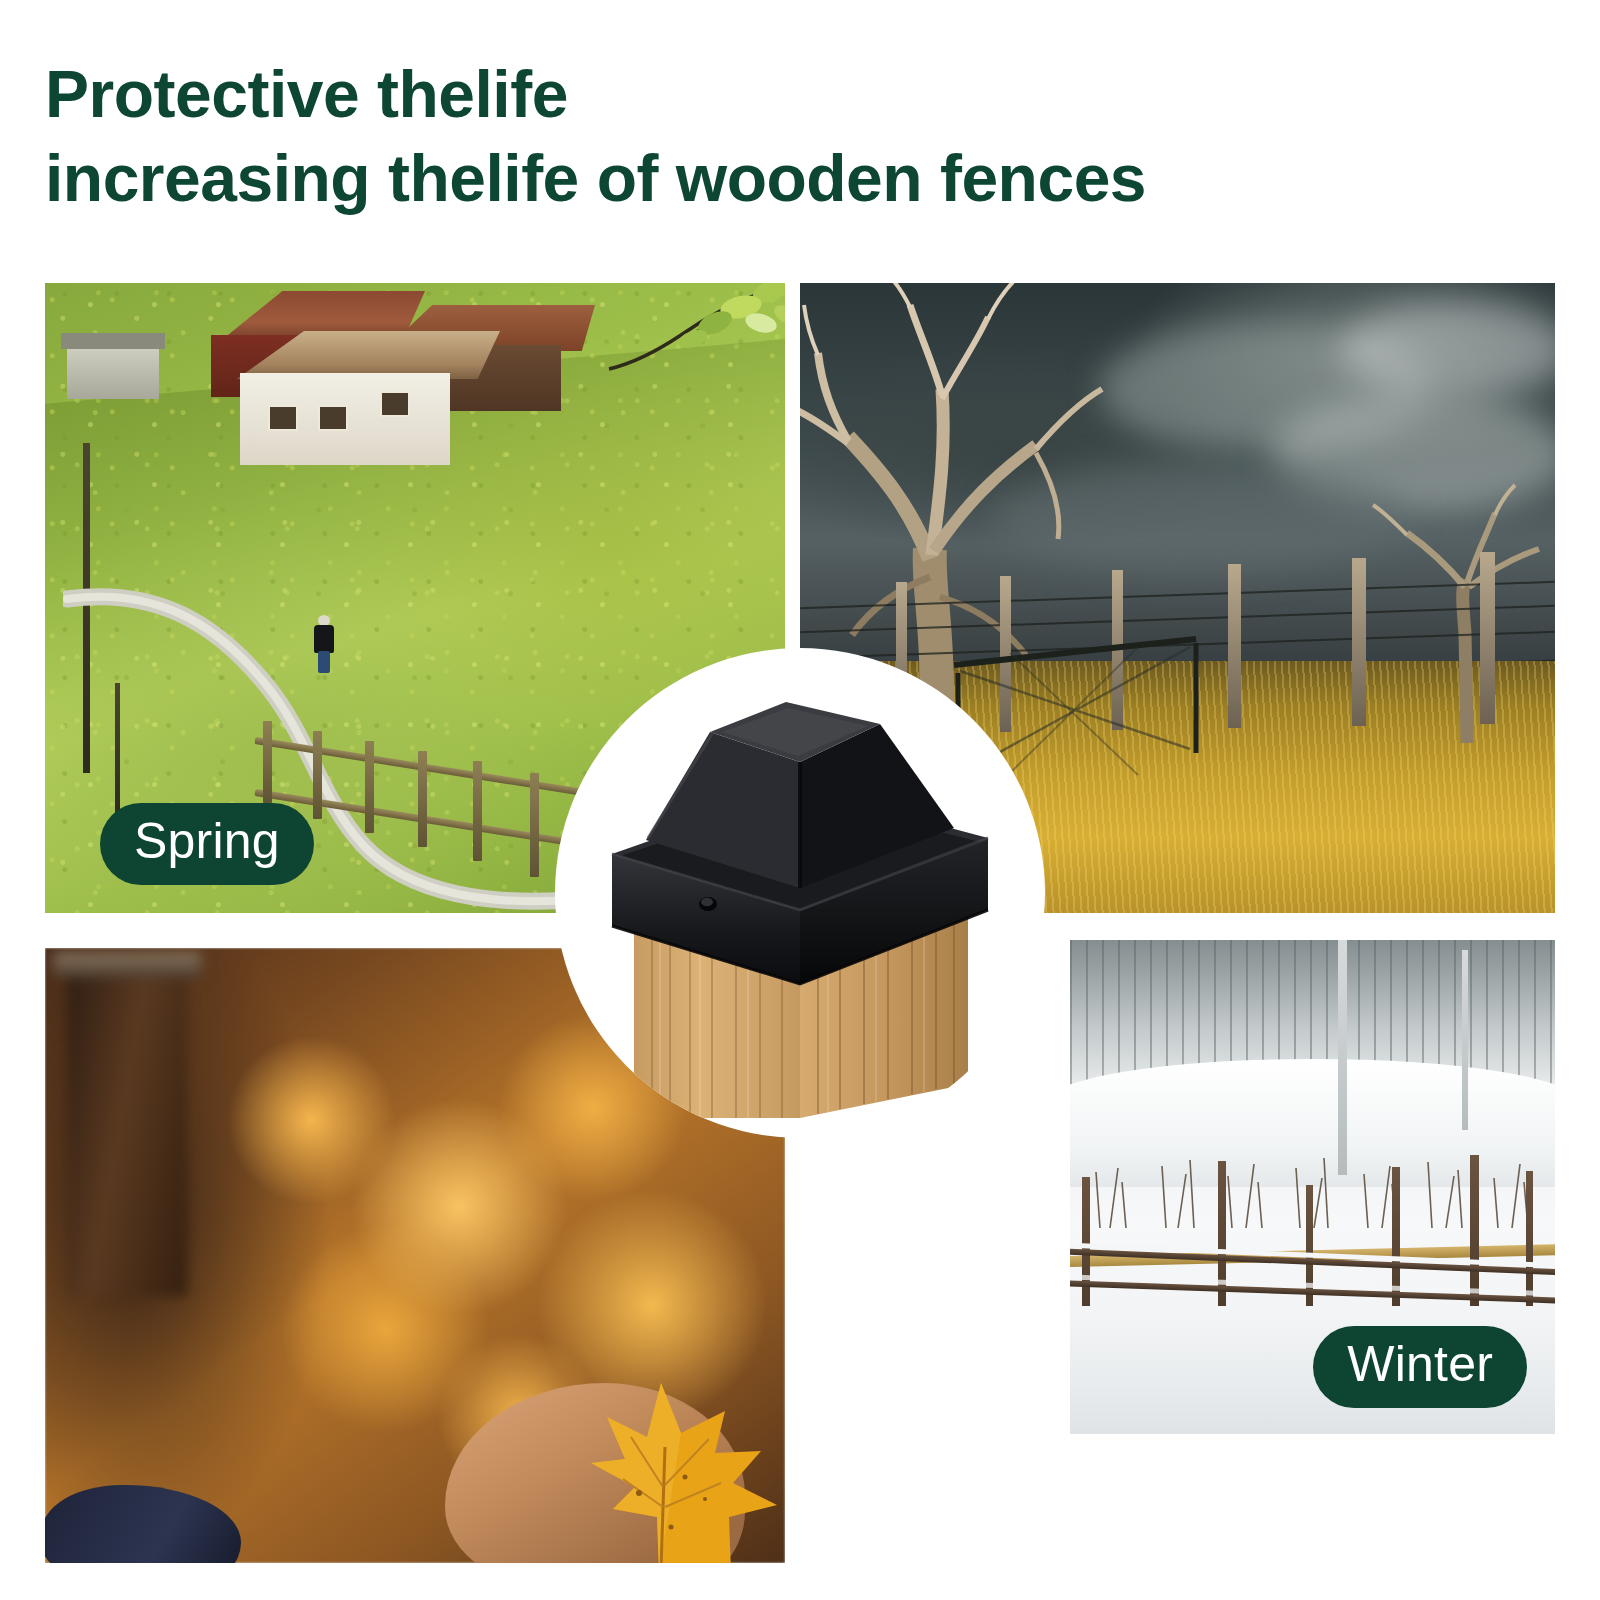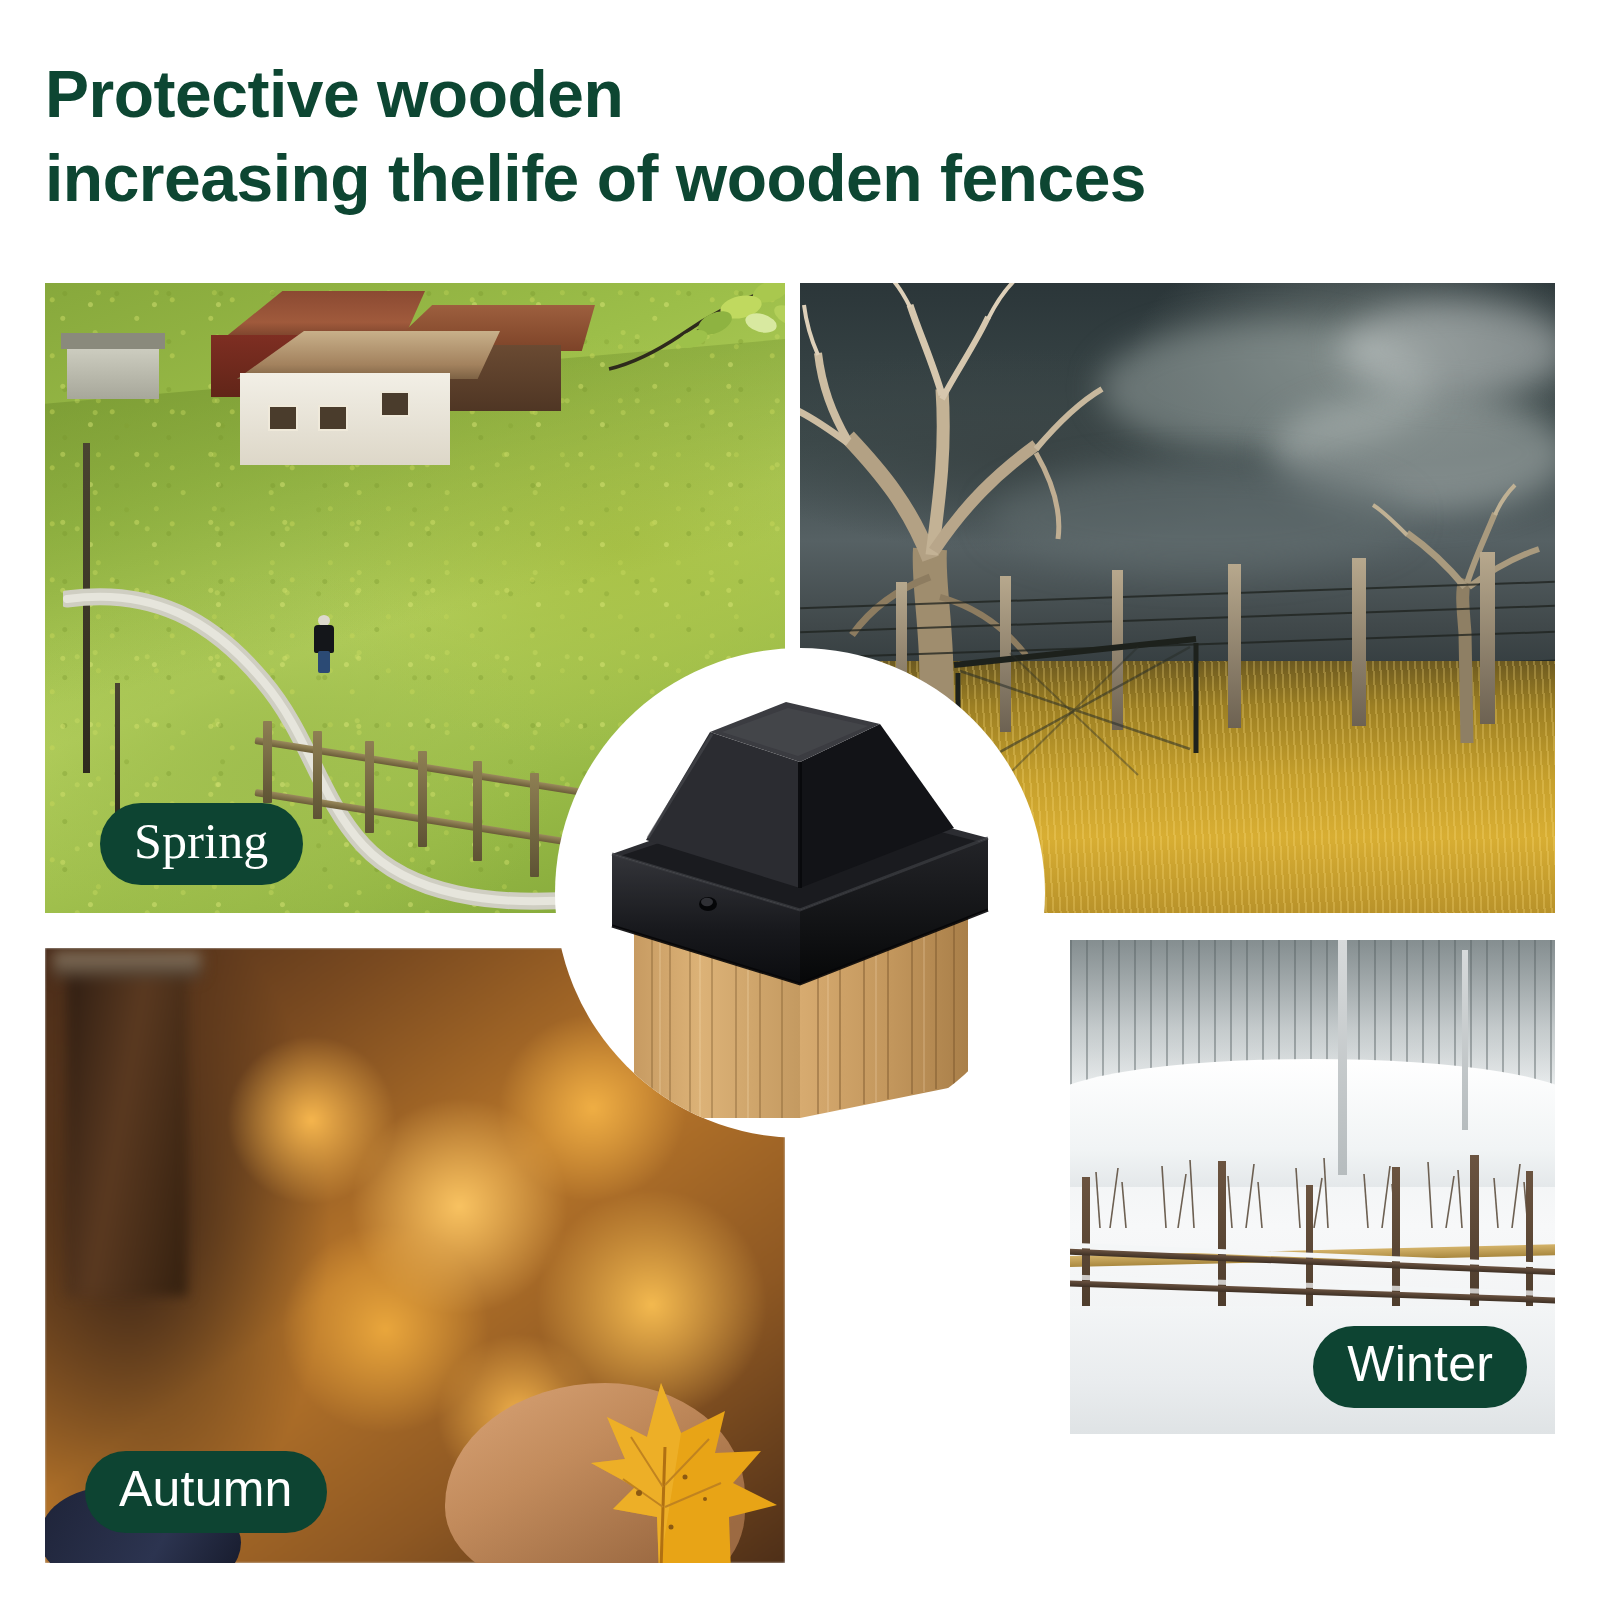--- a/index.html
+++ b/index.html
@@ -53,21 +53,21 @@
     font-weight: 400;
     letter-spacing: 0.2px;
     padding: 8px 34px 14px 34px;
     box-sizing: border-box;
     height: 82px;
     z-index: 6;
     white-space: nowrap;
   }
 
   
-  #panel-spring { left: 45px; top: 283px; width: 740px; height: 630px; font-family: Liberation Serif, serif; }
+  #panel-spring { left: 45px; top: 283px; width: 740px; height: 630px; }
   .spring-sky {
     position: absolute; inset: 0;
     background:
       radial-gradient(ellipse 70% 55% at 78% 42%, #a9c247 0%, rgba(169,194,71,0) 62%),
       radial-gradient(ellipse 60% 50% at 30% 78%, #9fbe4e 0%, rgba(159,190,78,0) 65%),
       linear-gradient(160deg, #87a83c 0%, #9cbe49 28%, #b3ce5c 52%, #96b845 78%, #7fa437 100%);
   }
   .spring-hill-shade {
     position: absolute; left: -4%; top: 14%; width: 112%; height: 70%;
     background: linear-gradient(172deg, rgba(110,142,44,0.55) 0%, rgba(150,186,70,0.0) 55%);
@@ -302,21 +302,21 @@
     width: 420px;
     height: 430px;
   }
 </style>
 </head>
 <body>
 
 <div id="page">
 
   <div id="headline">
-    <span class="hl-line">Protective wooden</span>
+    <span class="hl-line">Protective thelife</span>
     <span class="hl-line">increasing thelife of wooden fences</span>
   </div>
 
   <div class="panel" id="panel-spring">
     <div class="scene">
       <div class="spring-sky"></div>
       <div class="spring-hill-shade"></div>
       <div class="spring-speckle"></div>
 
       <div class="shed"></div>
@@ -448,23 +448,20 @@
       <svg class="autumn-leaf" viewBox="0 0 260 230">
         <path d="M120,206 L118,150 L74,142 L96,120 L52,96 L86,92 L68,50 L108,70 L122,16 L142,66 L186,44 L176,86 L222,84 L194,116 L238,138 L190,150 L192,206 Z" fill="#e8a416"></path>
         <path d="M120,206 L118,150 L74,142 L96,120 L52,96 L86,92 L68,50 L108,70 L122,16 L142,66" fill="#f0b833" opacity="0.6"></path>
         <path d="M122,202 L126,80" stroke="#b07012" stroke-width="3" fill="none"></path>
         <path d="M124,140 L84,112 M124,120 L92,70 M126,140 L182,116 M126,118 L170,72" stroke="#c08320" stroke-width="2" fill="none"></path>
         <circle cx="100" cy="126" r="3" fill="#8c5a12"></circle>
         <circle cx="146" cy="110" r="2.5" fill="#8c5a12"></circle>
         <circle cx="132" cy="160" r="2.5" fill="#8c5a12"></circle>
         <circle cx="166" cy="132" r="2" fill="#8c5a12"></circle>
       </svg>
-    </div>
-    <div class="badge" style="left:40px; bottom:30px;">
-      <span>Autumn</span>
     </div>
   </div>
 
   <div class="panel" id="panel-winter">
     <div class="scene">
       <div class="winter-bg"></div>
       <div class="winter-forest"></div>
       <div class="winter-snowbank"></div>
       <div class="winter-birch" style="left:268px; top:0px; height:235px;"></div>
       <div class="winter-birch" style="left:392px; top:10px; height:180px; width:6px;"></div>

